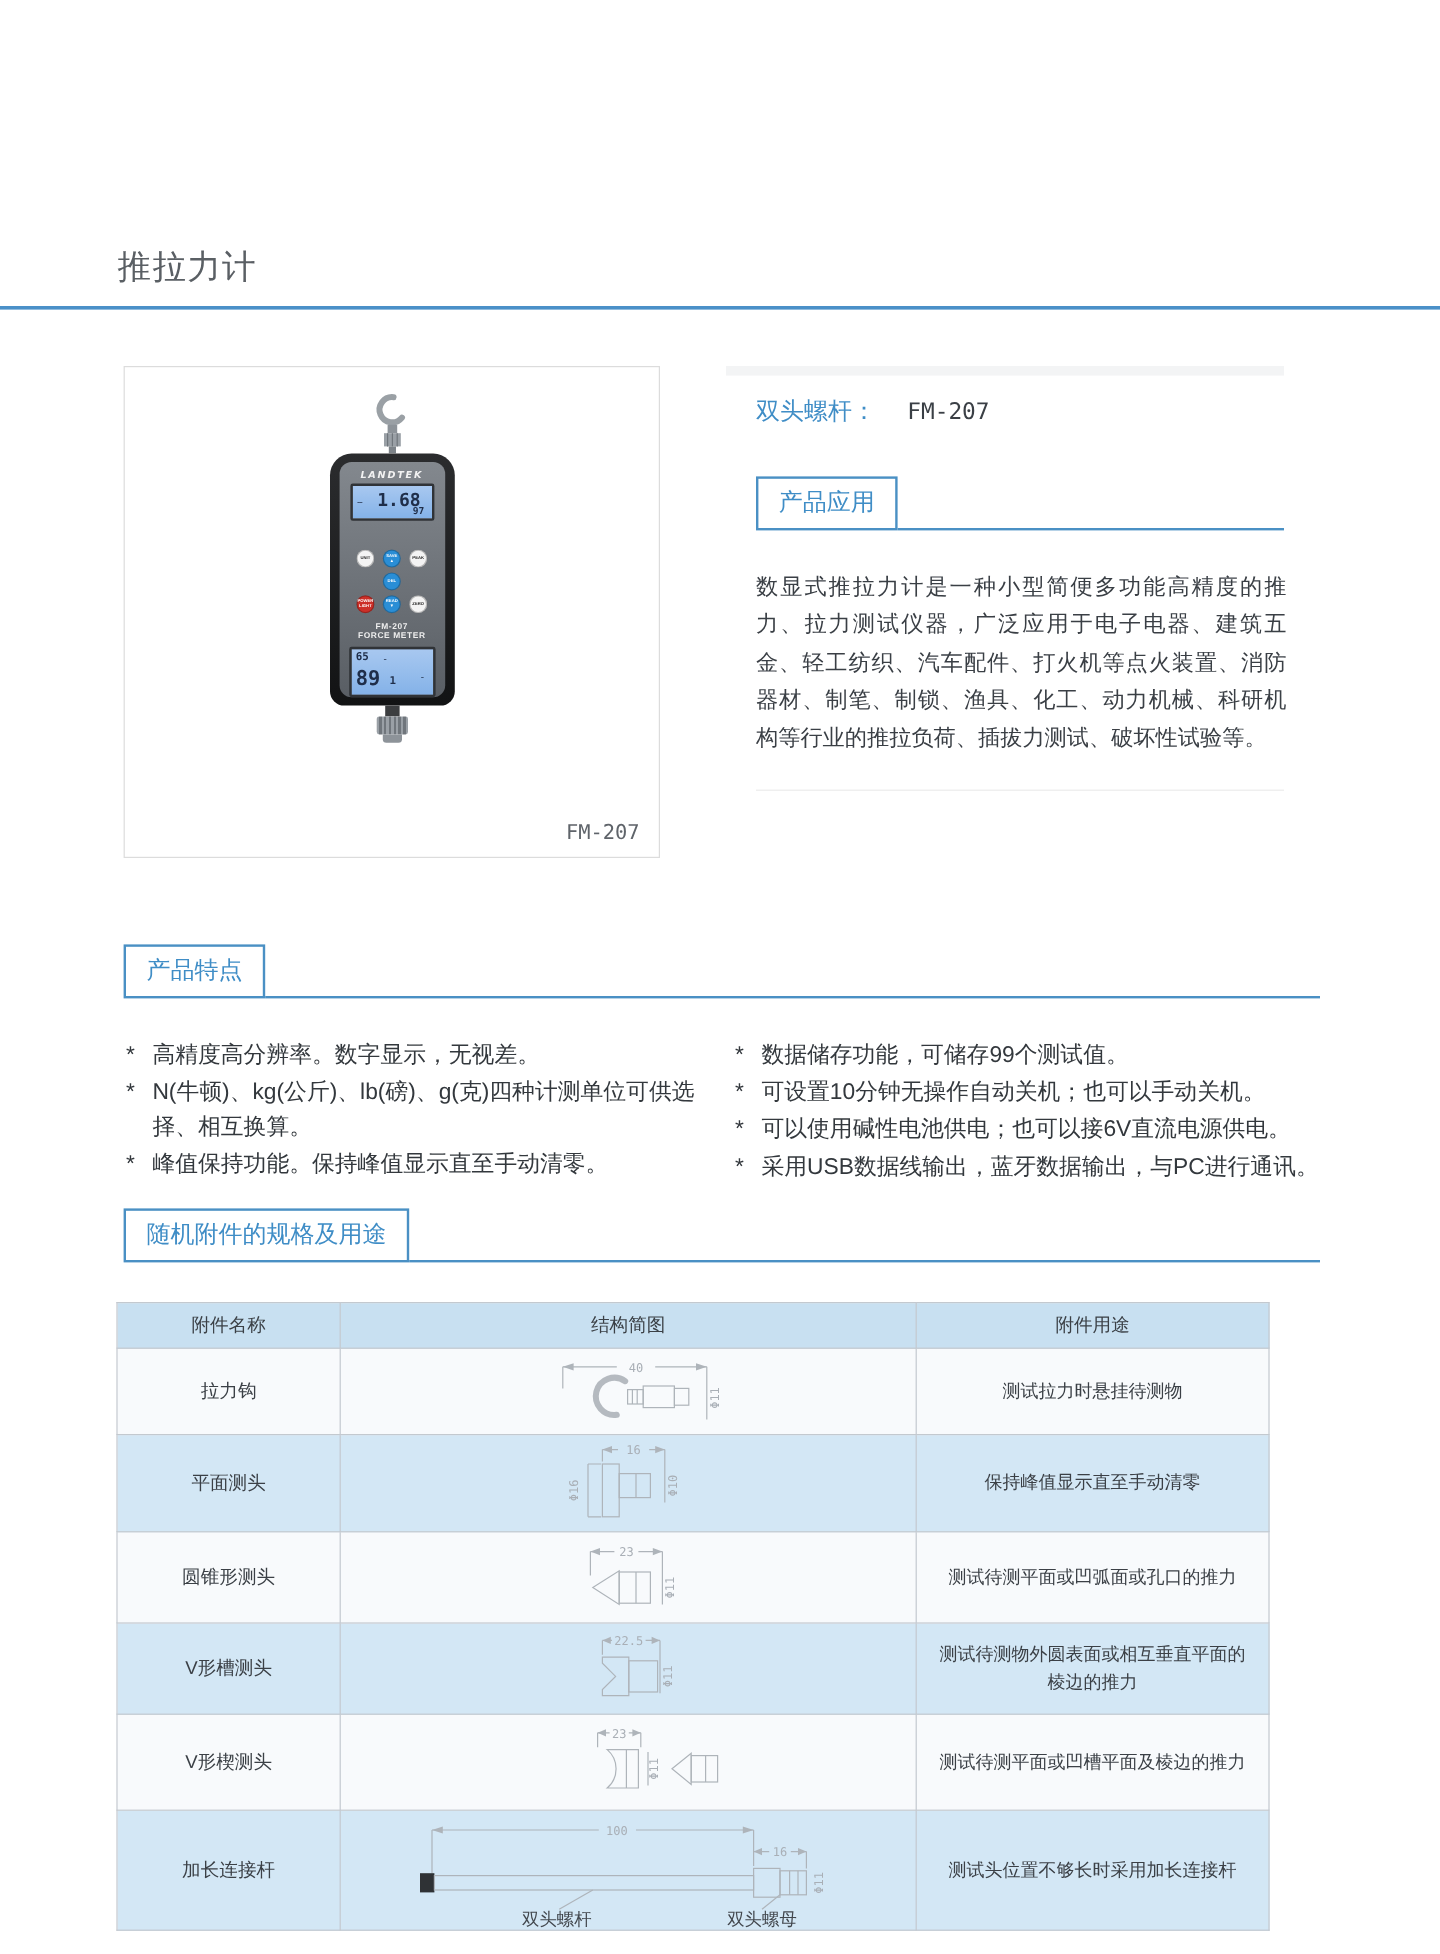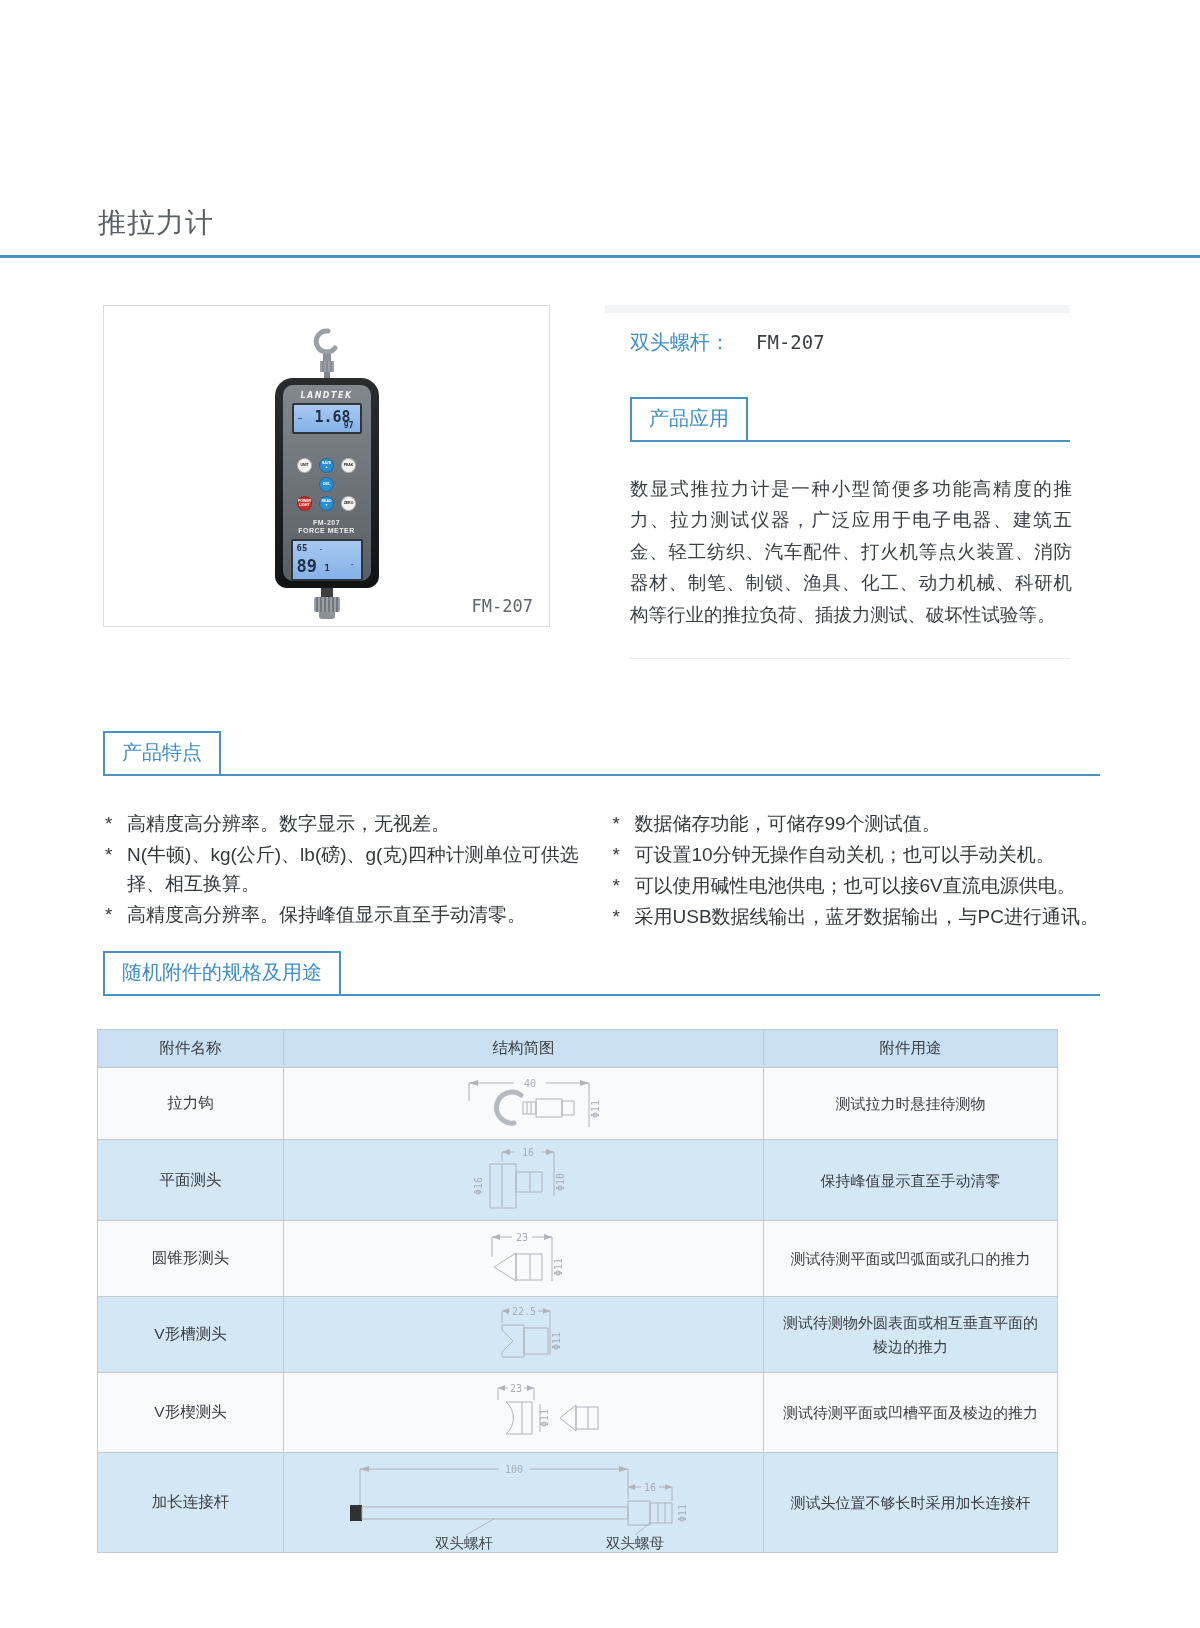--- a/index.html
+++ b/index.html
@@ -6,21 +6,21 @@
   html,body { background:#ffffff; }
   body { font-family:"Liberation Sans", sans-serif; color:#3a3f45; }
   .page { position:relative; width:1200px; height:1628px; overflow:hidden; background:#fff; }
 
   
   .page-title { padding:172px 0 0 98px; font-size:28px; font-weight:normal; color:#5a5f64; letter-spacing:1px;margin-top:32px; }
   .title-rule { margin-top:13px; height:3px; background:#4a90c8; width:100%; }
 
   
   .top-row { display:flex; margin:47px 0 0 103px; }
-  .image-box { width:447px; height:322px; border:1px solid #dcdcdc; background:#fff; position:relative; flex-shrink:0; }
+  .image-box { width:447px; height:410px; border:1px solid #dcdcdc; background:#fff; position:relative; flex-shrink:0; }
   .image-caption { position:absolute; right:16px; bottom:10px; font-family:"DejaVu Sans Mono", monospace; font-size:17px; color:#5f646a; }
 
   
   .device-wrap { position:absolute; left:50%; top:22px; transform:translateX(-50%); display:flex; flex-direction:column; align-items:center; }
   .dev-body { width:104px; height:210px; background:linear-gradient(180deg,#2b2c2e,#121314); border-radius:18px 18px 12px 12px; padding:7px 8px; }
   .dev-panel { width:100%; height:100%; border-radius:10px; background:linear-gradient(180deg,#83888e,#595e64); display:flex; flex-direction:column; align-items:center; }
   .dev-brand { font-family:"DejaVu Sans", sans-serif; font-style:italic; font-weight:bold; font-size:8px; color:#f2f2f2; letter-spacing:1.5px; margin:6px 0 3px; }
   .lcd { position:relative; border:2px solid #303337; border-radius:2px; background:linear-gradient(180deg,#a8c8f0,#84b2e8); }
   .lcd1 { width:70px; height:37px; }
   .lcd2 { width:72px; height:50px; margin-top:5px; }
@@ -185,21 +185,21 @@
         <div class="feature-item">
           <span class="star">*</span>
           <span>高精度高分辨率。数字显示，无视差。</span>
         </div>
         <div class="feature-item">
           <span class="star">*</span>
           <span>N(牛顿)、kg(公斤)、lb(磅)、g(克)四种计测单位可供选择、相互换算。</span>
         </div>
         <div class="feature-item">
           <span class="star">*</span>
-          <span>高精度高分辨率。保持峰值显示直至手动清零。</span>
+          <span>峰值保持功能。保持峰值显示直至手动清零。</span>
         </div>
       </div>
       <div class="fcol-right">
         <div class="feature-item">
           <span class="star">*</span>
           <span>数据储存功能，可储存99个测试值。</span>
         </div>
         <div class="feature-item">
           <span class="star">*</span>
           <span>可设置10分钟无操作自动关机；也可以手动关机。</span>

